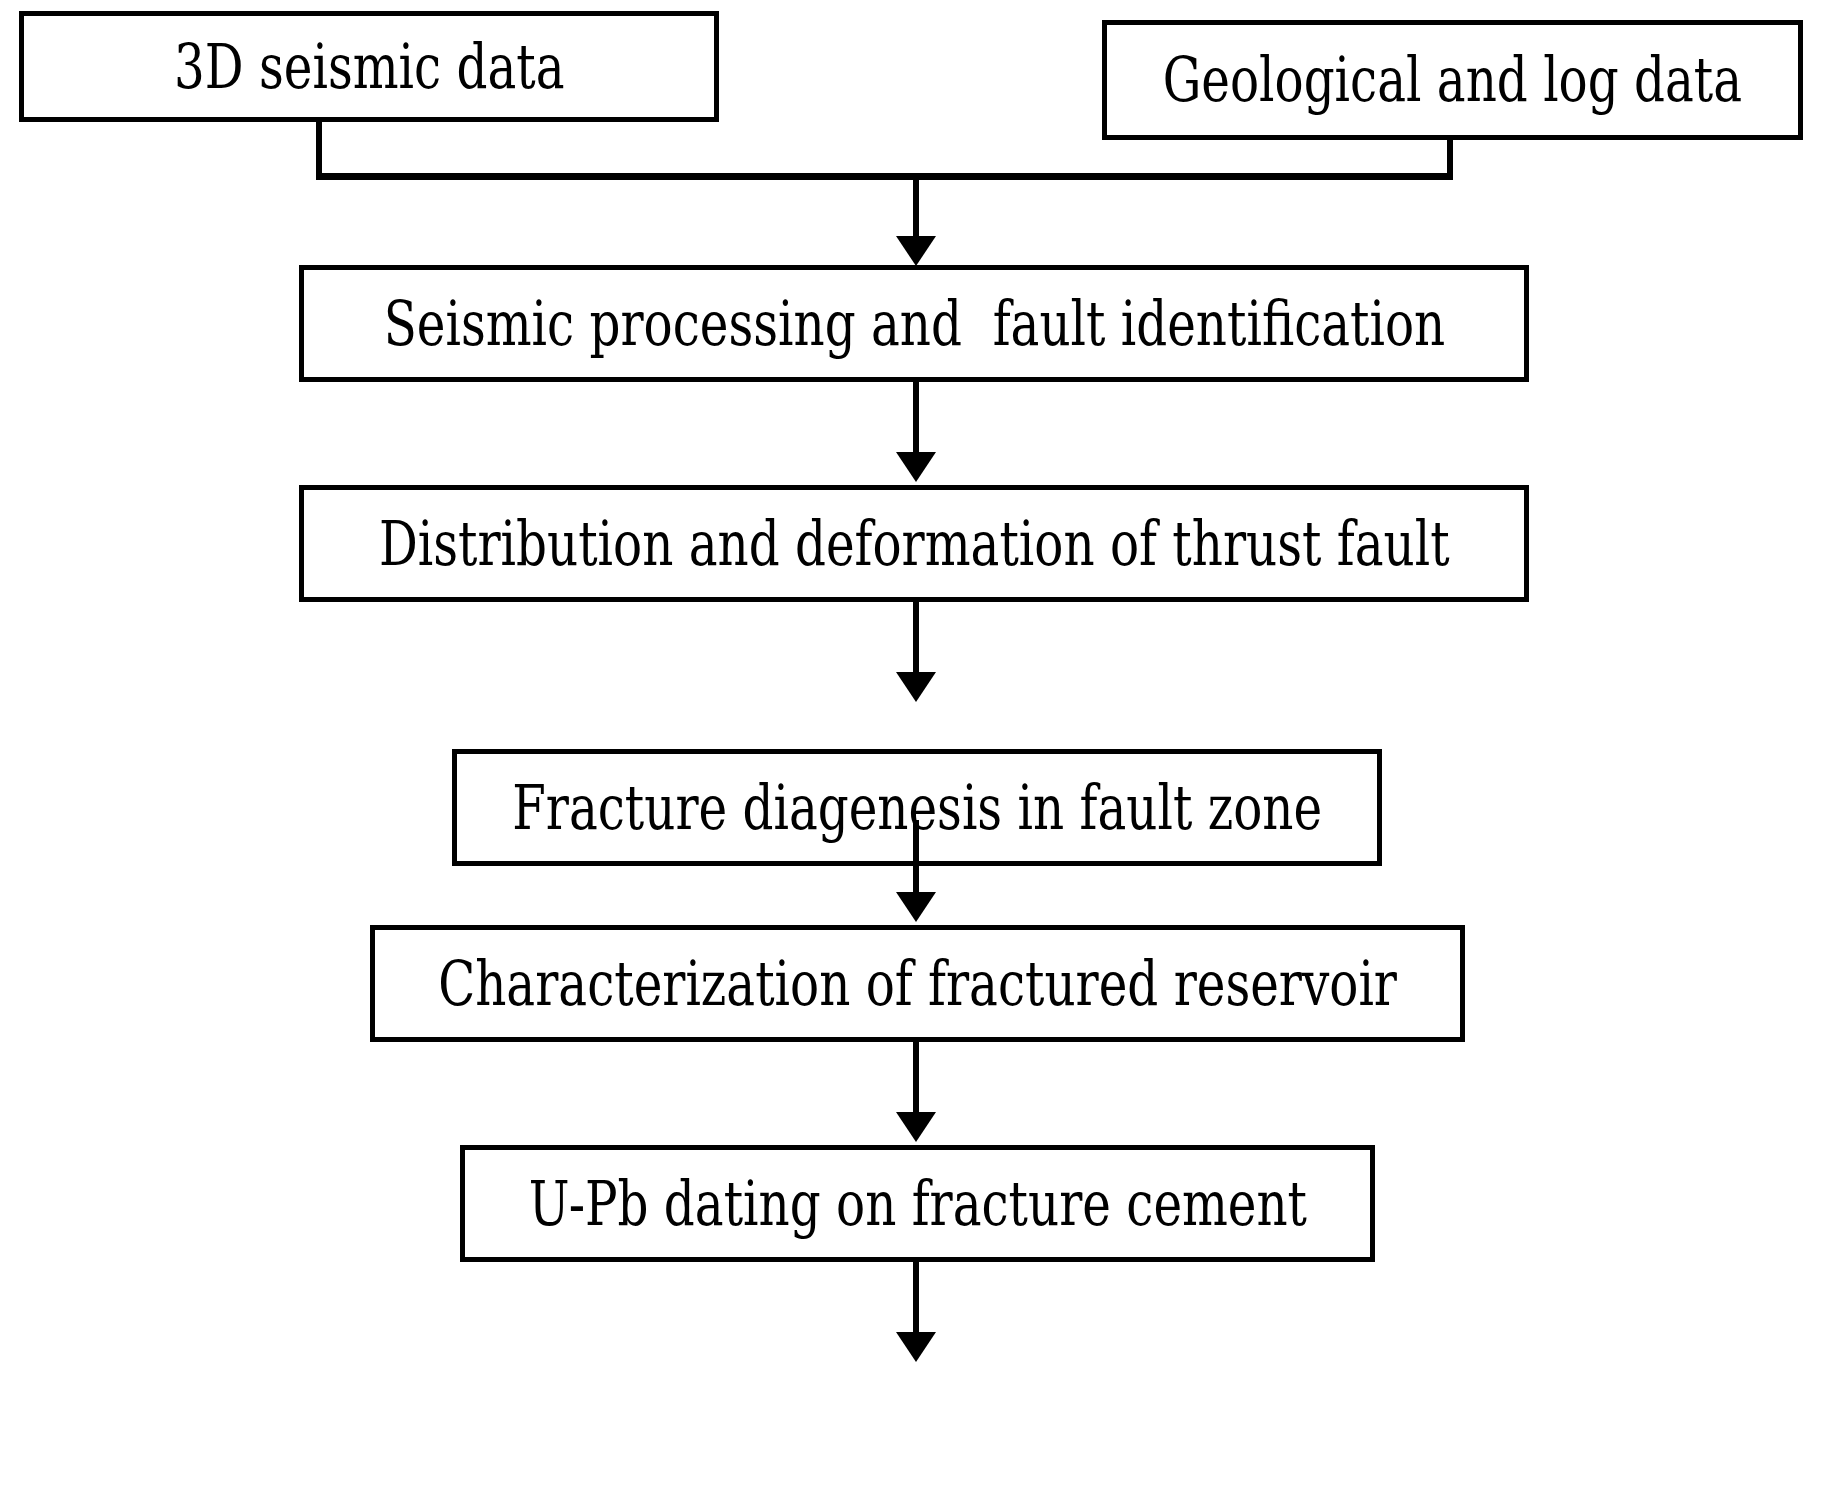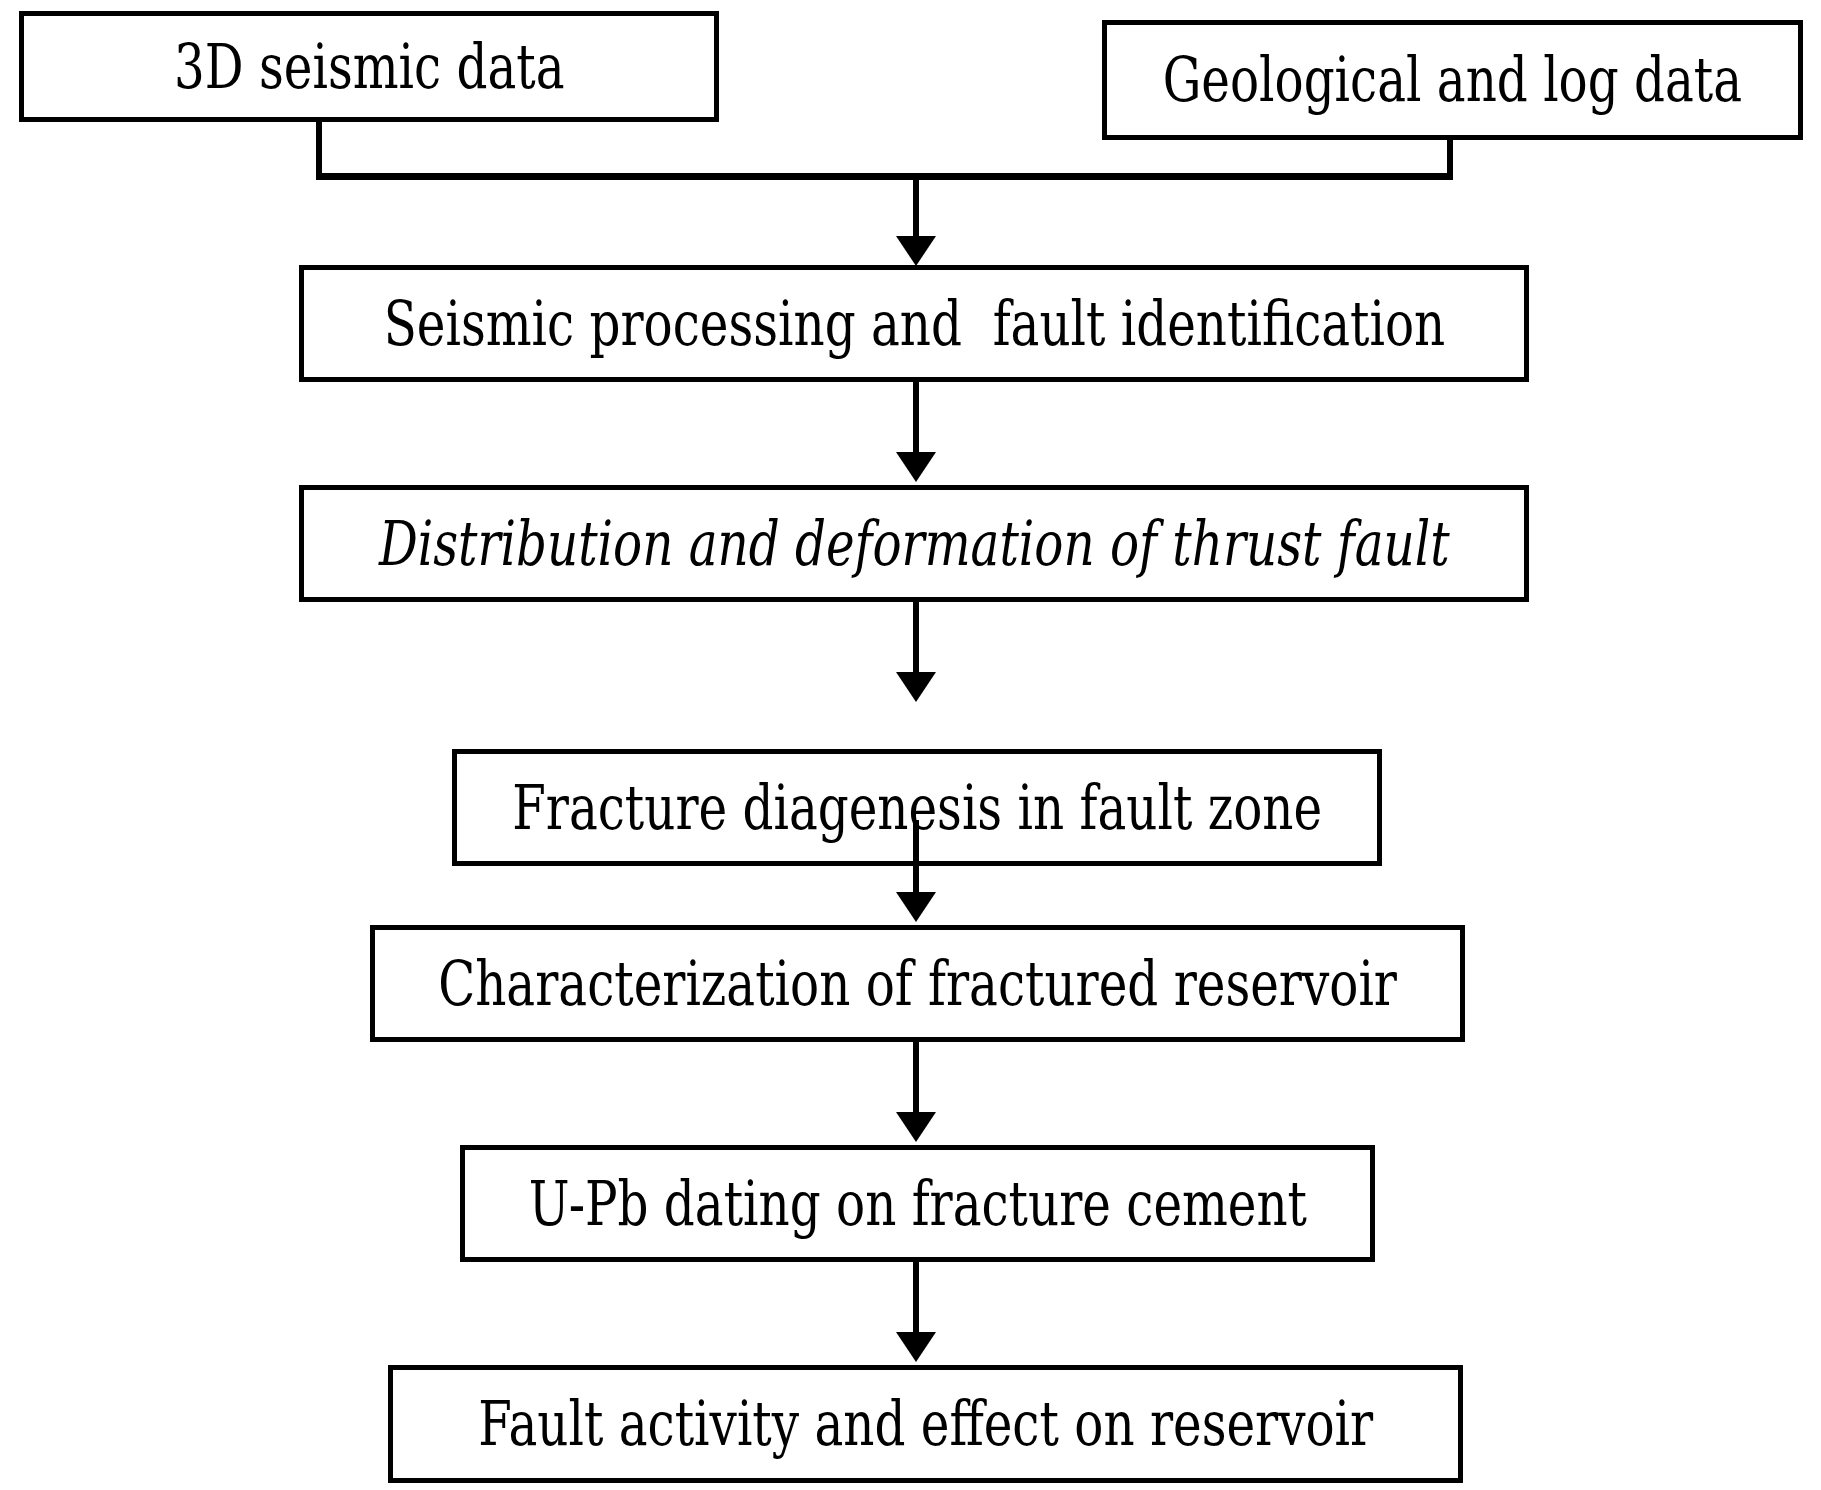--- a/index.html
+++ b/index.html
@@ -37,21 +37,21 @@
     line-height: 1;
     transform: scaleX(0.78);
     transform-origin: center center;
     letter-spacing: 0px;
   }
 
   
   #node-source-seismic   { left: 19px;   top: 11px;   width: 700px;  height: 111px; }
   #node-source-geology   { left: 1102px; top: 20px;   width: 701px;  height: 120px; }
   #node-seismic-proc     { left: 299px;  top: 265px;  width: 1230px; height: 117px; }
-  #node-fault-dist       { left: 299px;  top: 485px;  width: 1230px; height: 117px; font-style: italic; }
+  #node-fault-dist       { left: 299px;  top: 485px;  width: 1230px; height: 117px; }
   #node-fracture-diag    { left: 452px;  top: 705px;  width: 930px;  height: 117px; margin-top: 44px; }
   #node-reservoir-char   { left: 370px;  top: 925px;  width: 1095px; height: 117px; }
   #node-upb-dating       { left: 460px;  top: 1145px; width: 915px;  height: 117px; }
   #node-fault-activity   { left: 388px;  top: 1365px; width: 1075px; height: 118px; }
 
   #node-source-seismic   .node-label { font-size: 62px; }
   #node-source-geology   .node-label { font-size: 62px; }
   #node-seismic-proc     .node-label { font-size: 62px; }
   #node-fault-dist       .node-label { font-size: 62px; }
   #node-fracture-diag    .node-label { font-size: 62px; }
@@ -124,23 +124,20 @@
   </div>
 
   <div class="node" id="node-upb-dating">
     <span class="node-label">U-Pb dating on fracture cement</span>
   </div>
 
   <div class="node" id="node-reservoir-char">
     <span class="node-label">Characterization of fractured reservoir</span>
   </div>
 
-  <div class="node" id="node-fault-activity">
-    <span class="node-label">Fault activity and effect on reservoir</span>
-  </div>
 
   <div class="vline" id="stem-seismic"></div>
   <div class="vline" id="stem-geology"></div>
   <div class="hline" id="merge-bar"></div>
 
   <div class="vline" id="arrow1-shaft"></div>
   <div class="arrow-head" id="arrow1-head"></div>
 
   <div class="vline" id="arrow2-shaft"></div>
   <div class="arrow-head" id="arrow2-head"></div>

